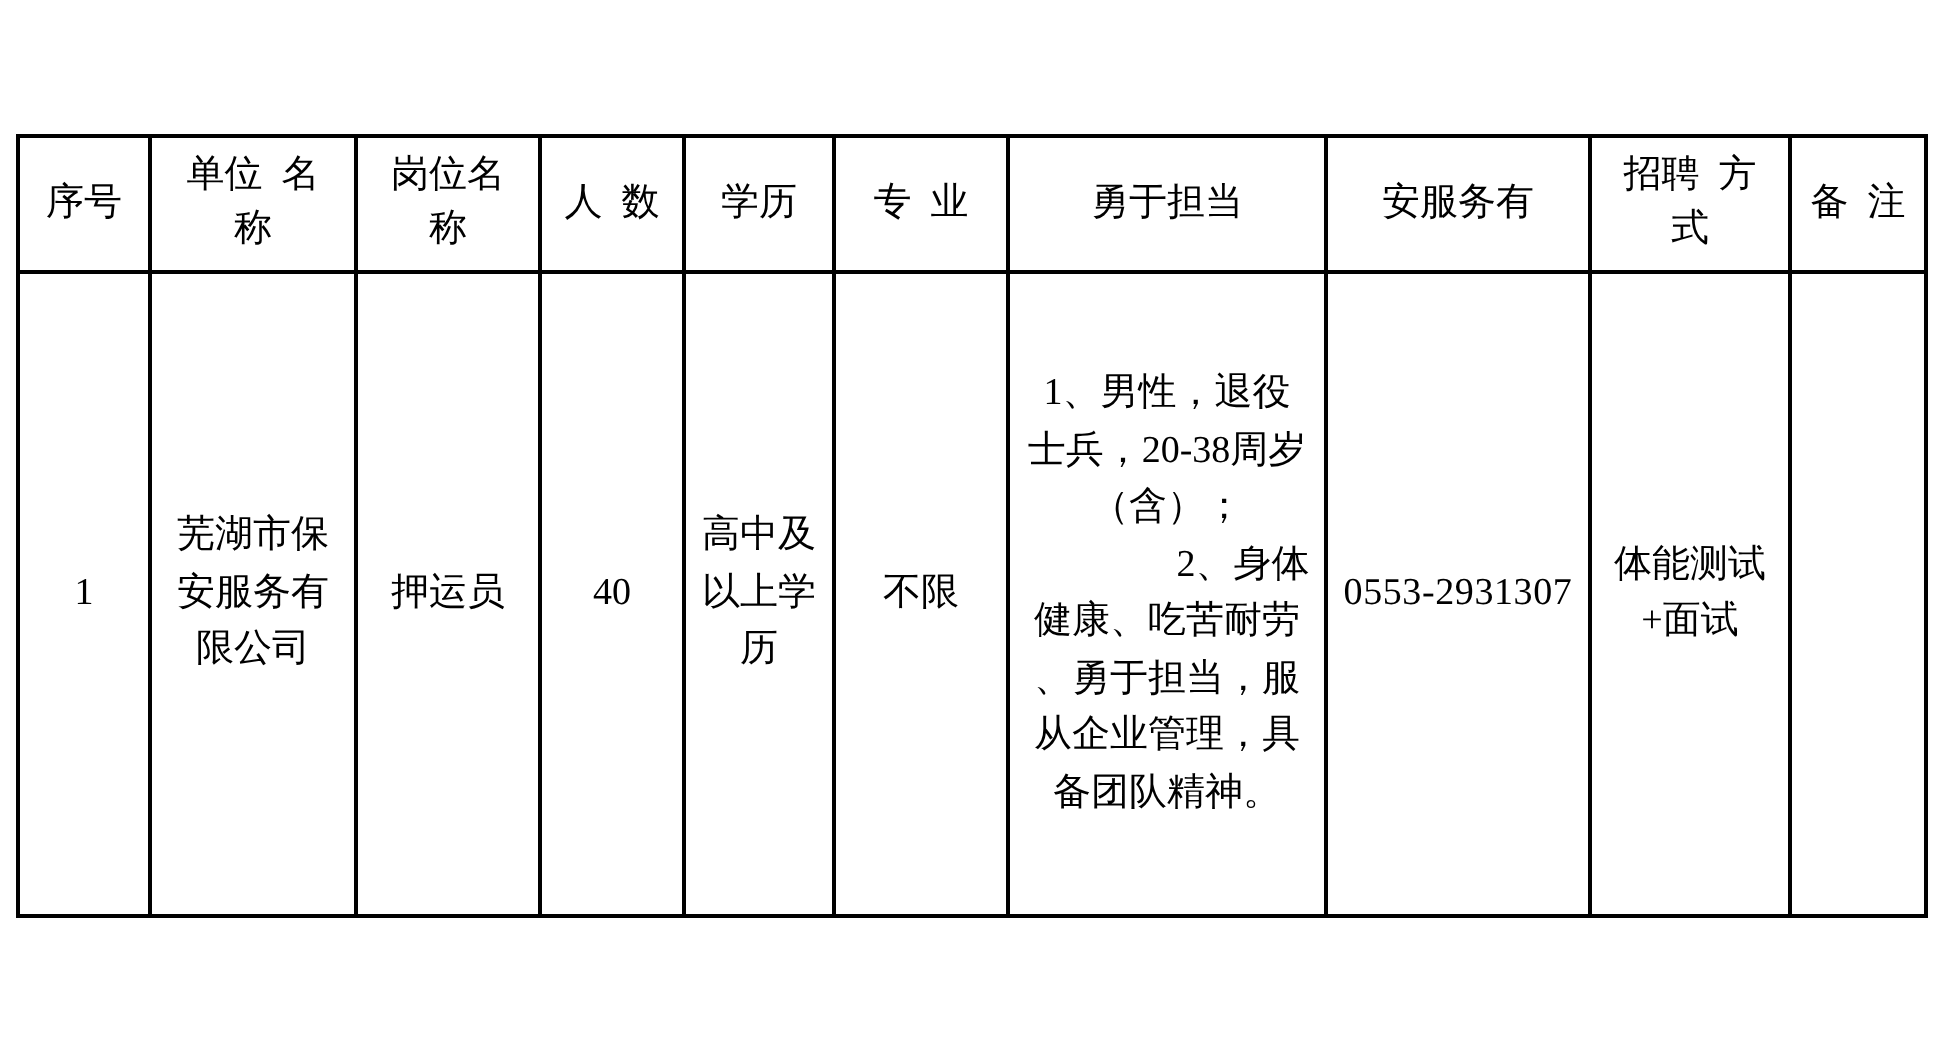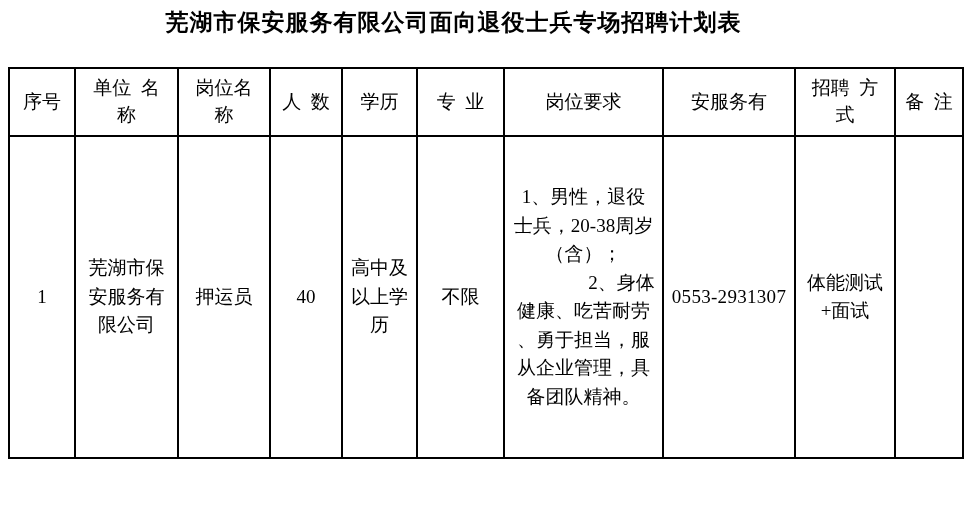--- a/index.html
+++ b/index.html
@@ -64,21 +64,21 @@
   td.cell-headcount { font-size: 18px; }
   td.cell-seq { font-size: 18px; }
   td.cell-method { font-size: 17.5px; }
 </style>
 </head>
 <body>
 
 <div class="page">
 
   <div class="title-bar">
-    <span>芜湖市保安服务有限公司面向退役士兵专场招聘计划表</span>
+    
   </div>
 
   <table class="recruit-table">
     <colgroup>
       <col style="width:66px">
       <col style="width:103px">
       <col style="width:92px">
       <col style="width:72px">
       <col style="width:75px">
       <col style="width:87px">
@@ -90,21 +90,21 @@
     <tbody>
       <tr class="header-row">
         <th>序号</th>
         <th>单位  名
 称</th>
         <th>岗位名
 称</th>
         <th>人  数</th>
         <th>学历</th>
         <th>专  业</th>
-        <th>岗位要求</th>
+        <th>勇于担当</th>
         <th>安服务有</th>
         <th>招聘  方
 式</th>
         <th>备  注</th>
       </tr>
       <tr class="data-row">
         <td class="cell-seq">1</td>
         <td class="cell-unit">芜湖市保
 安服务有
 限公司</td>

